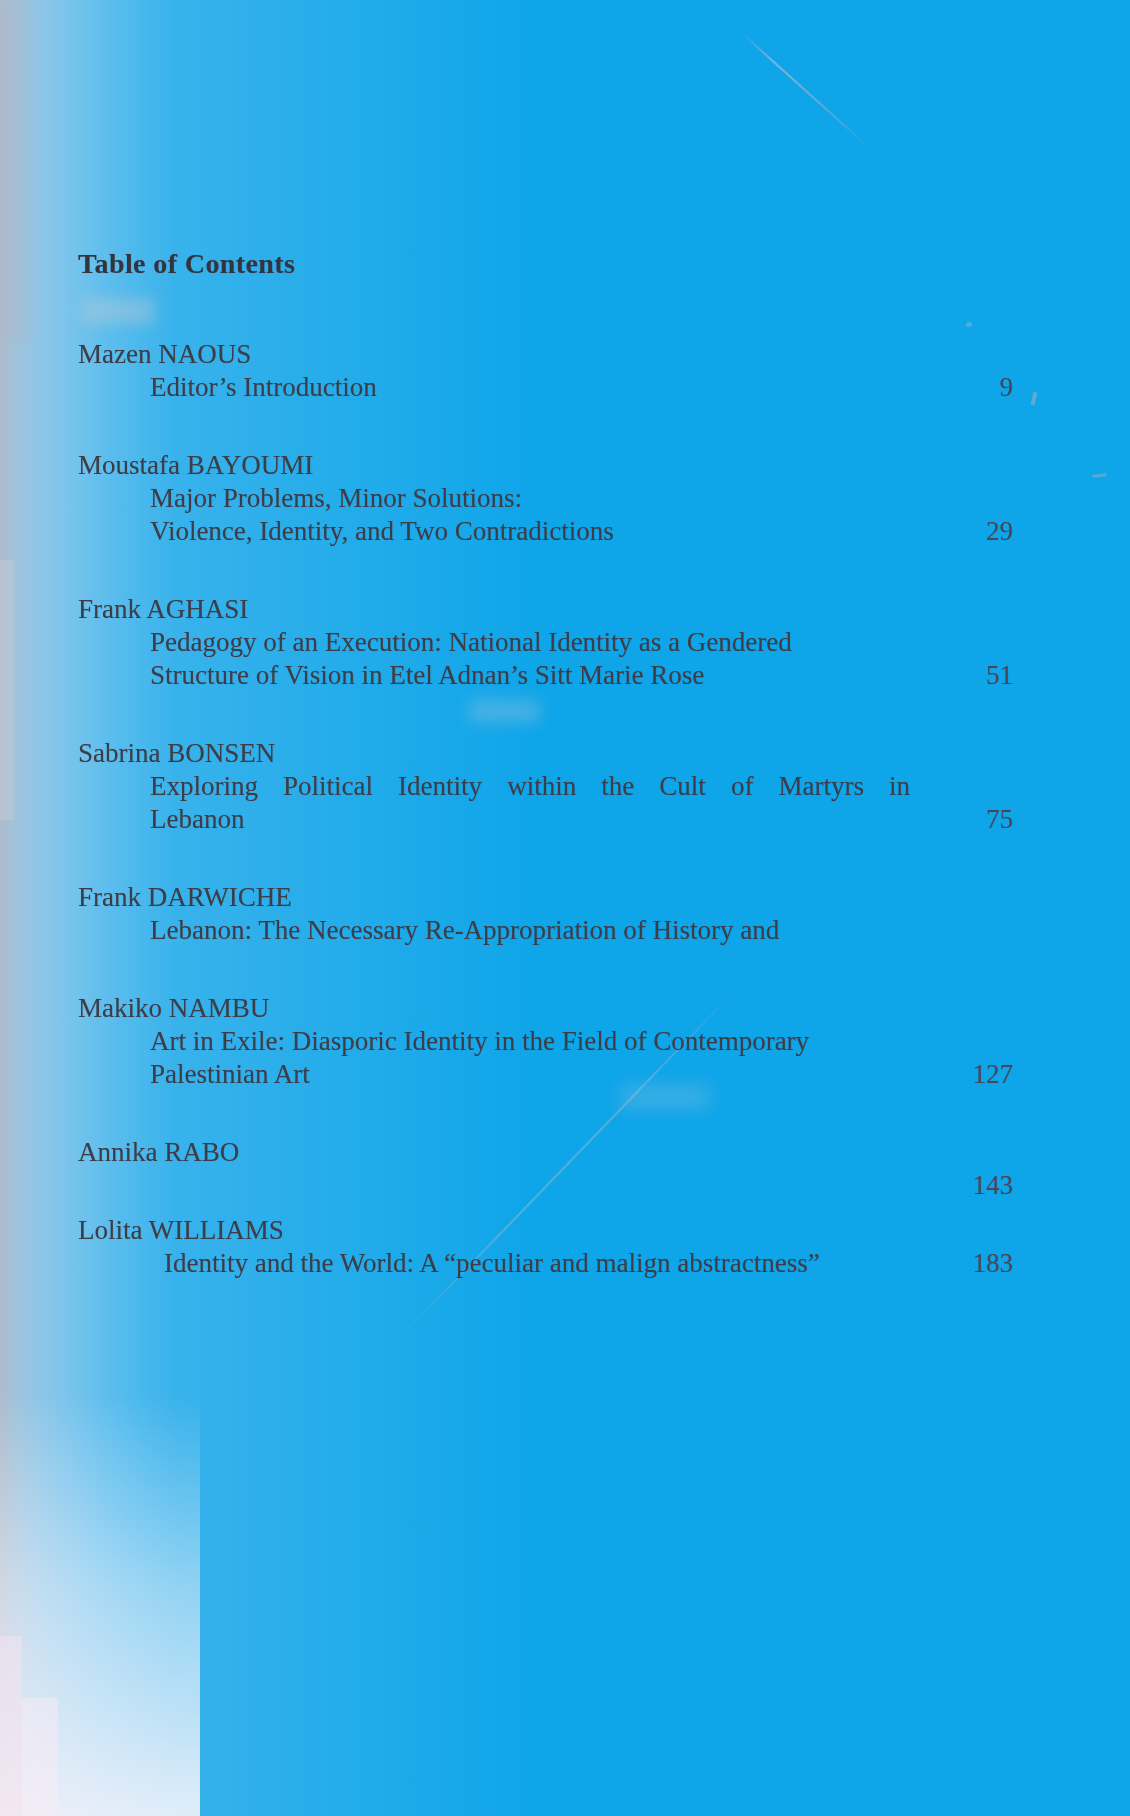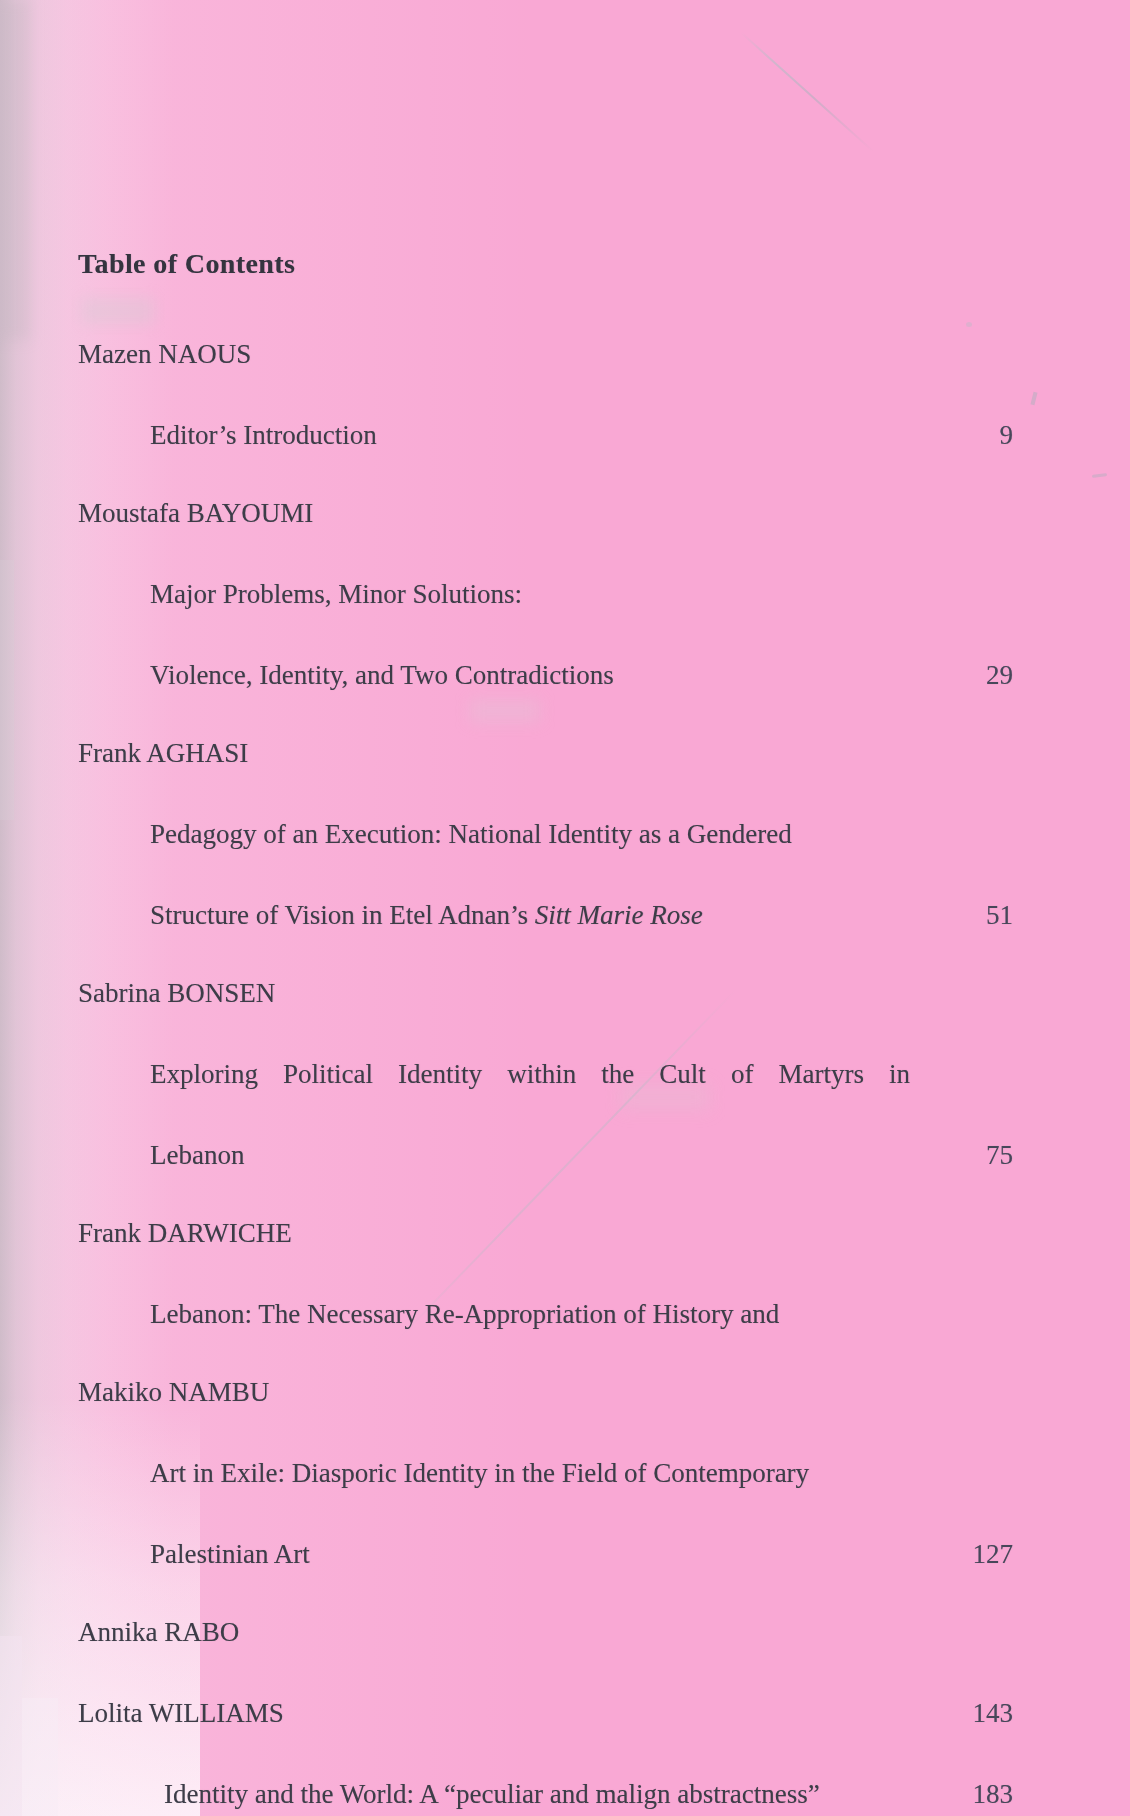--- a/index.html
+++ b/index.html
@@ -5,21 +5,21 @@
   html,body{margin:0;padding:0;}
   body{
     width:1130px;height:1816px;
     background:#ffffff;
     font-family:"Liberation Serif","DejaVu Serif",serif;
     position:relative;
     overflow:hidden;
   }
   .page{
     position:absolute;inset:0;
-    background:#f9a8d4;
+    background:#0ea5e9;
   }
   
   .edge-shadow{
     position:absolute;left:0;top:0;bottom:0;width:175px;
     background:linear-gradient(to right,
       rgba(178,170,178,0.80) 0px,
       rgba(198,190,198,0.62) 16px,
       rgba(219,210,218,0.45) 38px,
       rgba(236,226,234,0.30) 68px,
       rgba(247,239,245,0.16) 105px,
@@ -70,24 +70,24 @@
     font-size:27px;line-height:33px;
     text-shadow:0.3px 0.3px 0.7px rgba(70,70,88,0.35);
   }
   .doc-title{
     font-size:28px;font-weight:bold;color:#34343f;
     letter-spacing:0.4px;
     margin:0 0 58px 0;line-height:33px;
   }
   .entry{margin:0 0 45px 0;}
   .author{line-height:33px;}
-  .line{position:relative;padding-left:72px;line-height:33px;margin-top:48px;}
+  .line{position:relative;padding-left:72px;line-height:33px;}
   .entry.deep .line{padding-left:86px;}
   .txt.justify{display:block;width:760px;text-align:justify;text-align-last:justify;}
-  .it{font-style:italic;}
+  .it{}
   .pg{position:absolute;right:0;top:0;color:#47475a;}
 </style>
 </head>
 <body>
 
 <div class="page">
   <div class="edge-shadow"></div>
   <div class="edge-lighten-bottom"></div>
   <div class="edge-darken-top"></div>
   <div class="band band1"></div>

